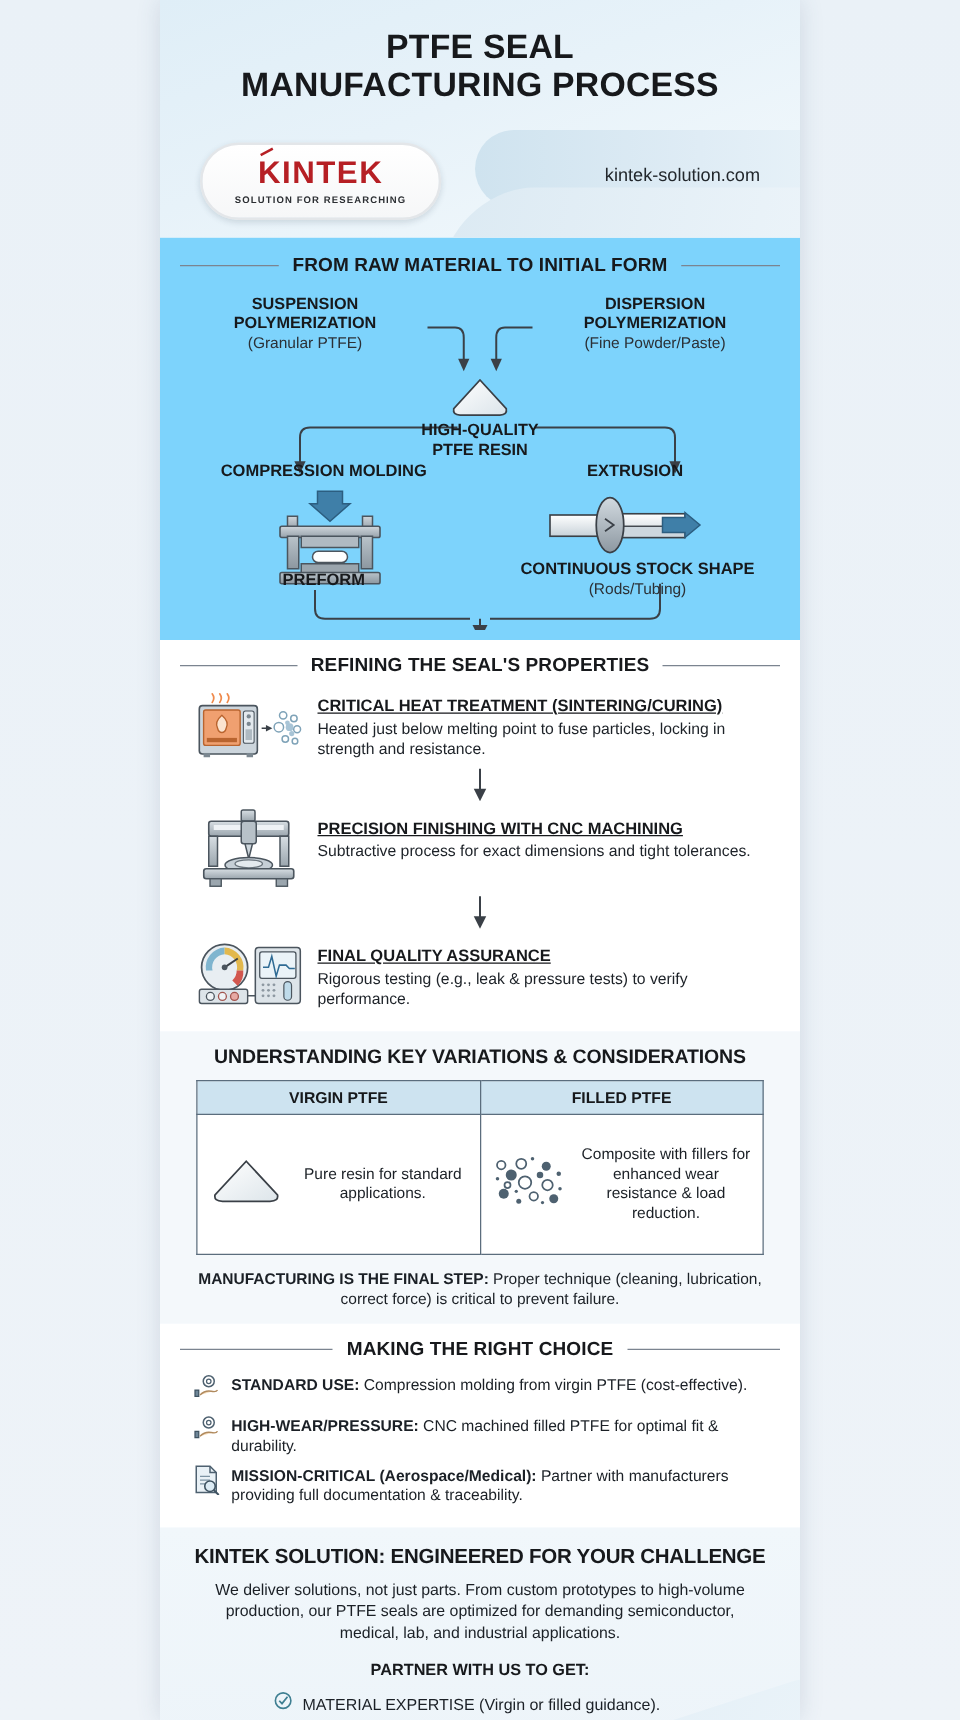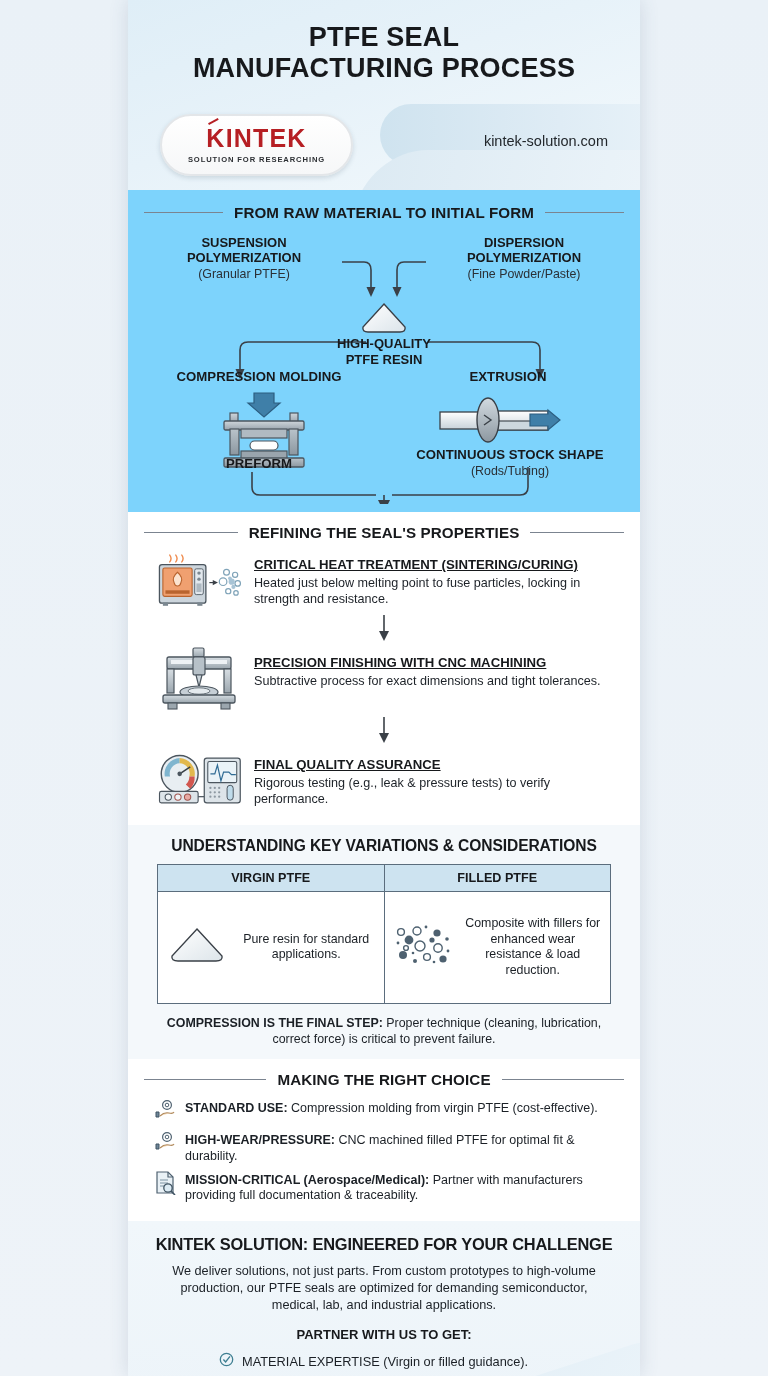--- a/index.html
+++ b/index.html
@@ -495,21 +495,21 @@
                   </g>
                 </svg>
               </span>
               <p>Composite with fillers for enhanced wear resistance &amp; load reduction.</p>
             </div>
           </td>
         </tr>
       </tbody>
     </table>
     <div class="install">
-      <b>COMPRESSION IS THE FINAL STEP:</b><span> Proper technique (cleaning, lubrication, correct force) is critical to prevent failure.</span>
+      <b>MANUFACTURING IS THE FINAL STEP:</b><span> Proper technique (cleaning, lubrication, correct force) is critical to prevent failure.</span>
     </div>
   </div>
 
   <div class="sec4">
     <div class="sec-head">
       <div class="rule"></div>
       <h2>MAKING THE RIGHT CHOICE</h2>
       <div class="rule"></div>
     </div>
 

